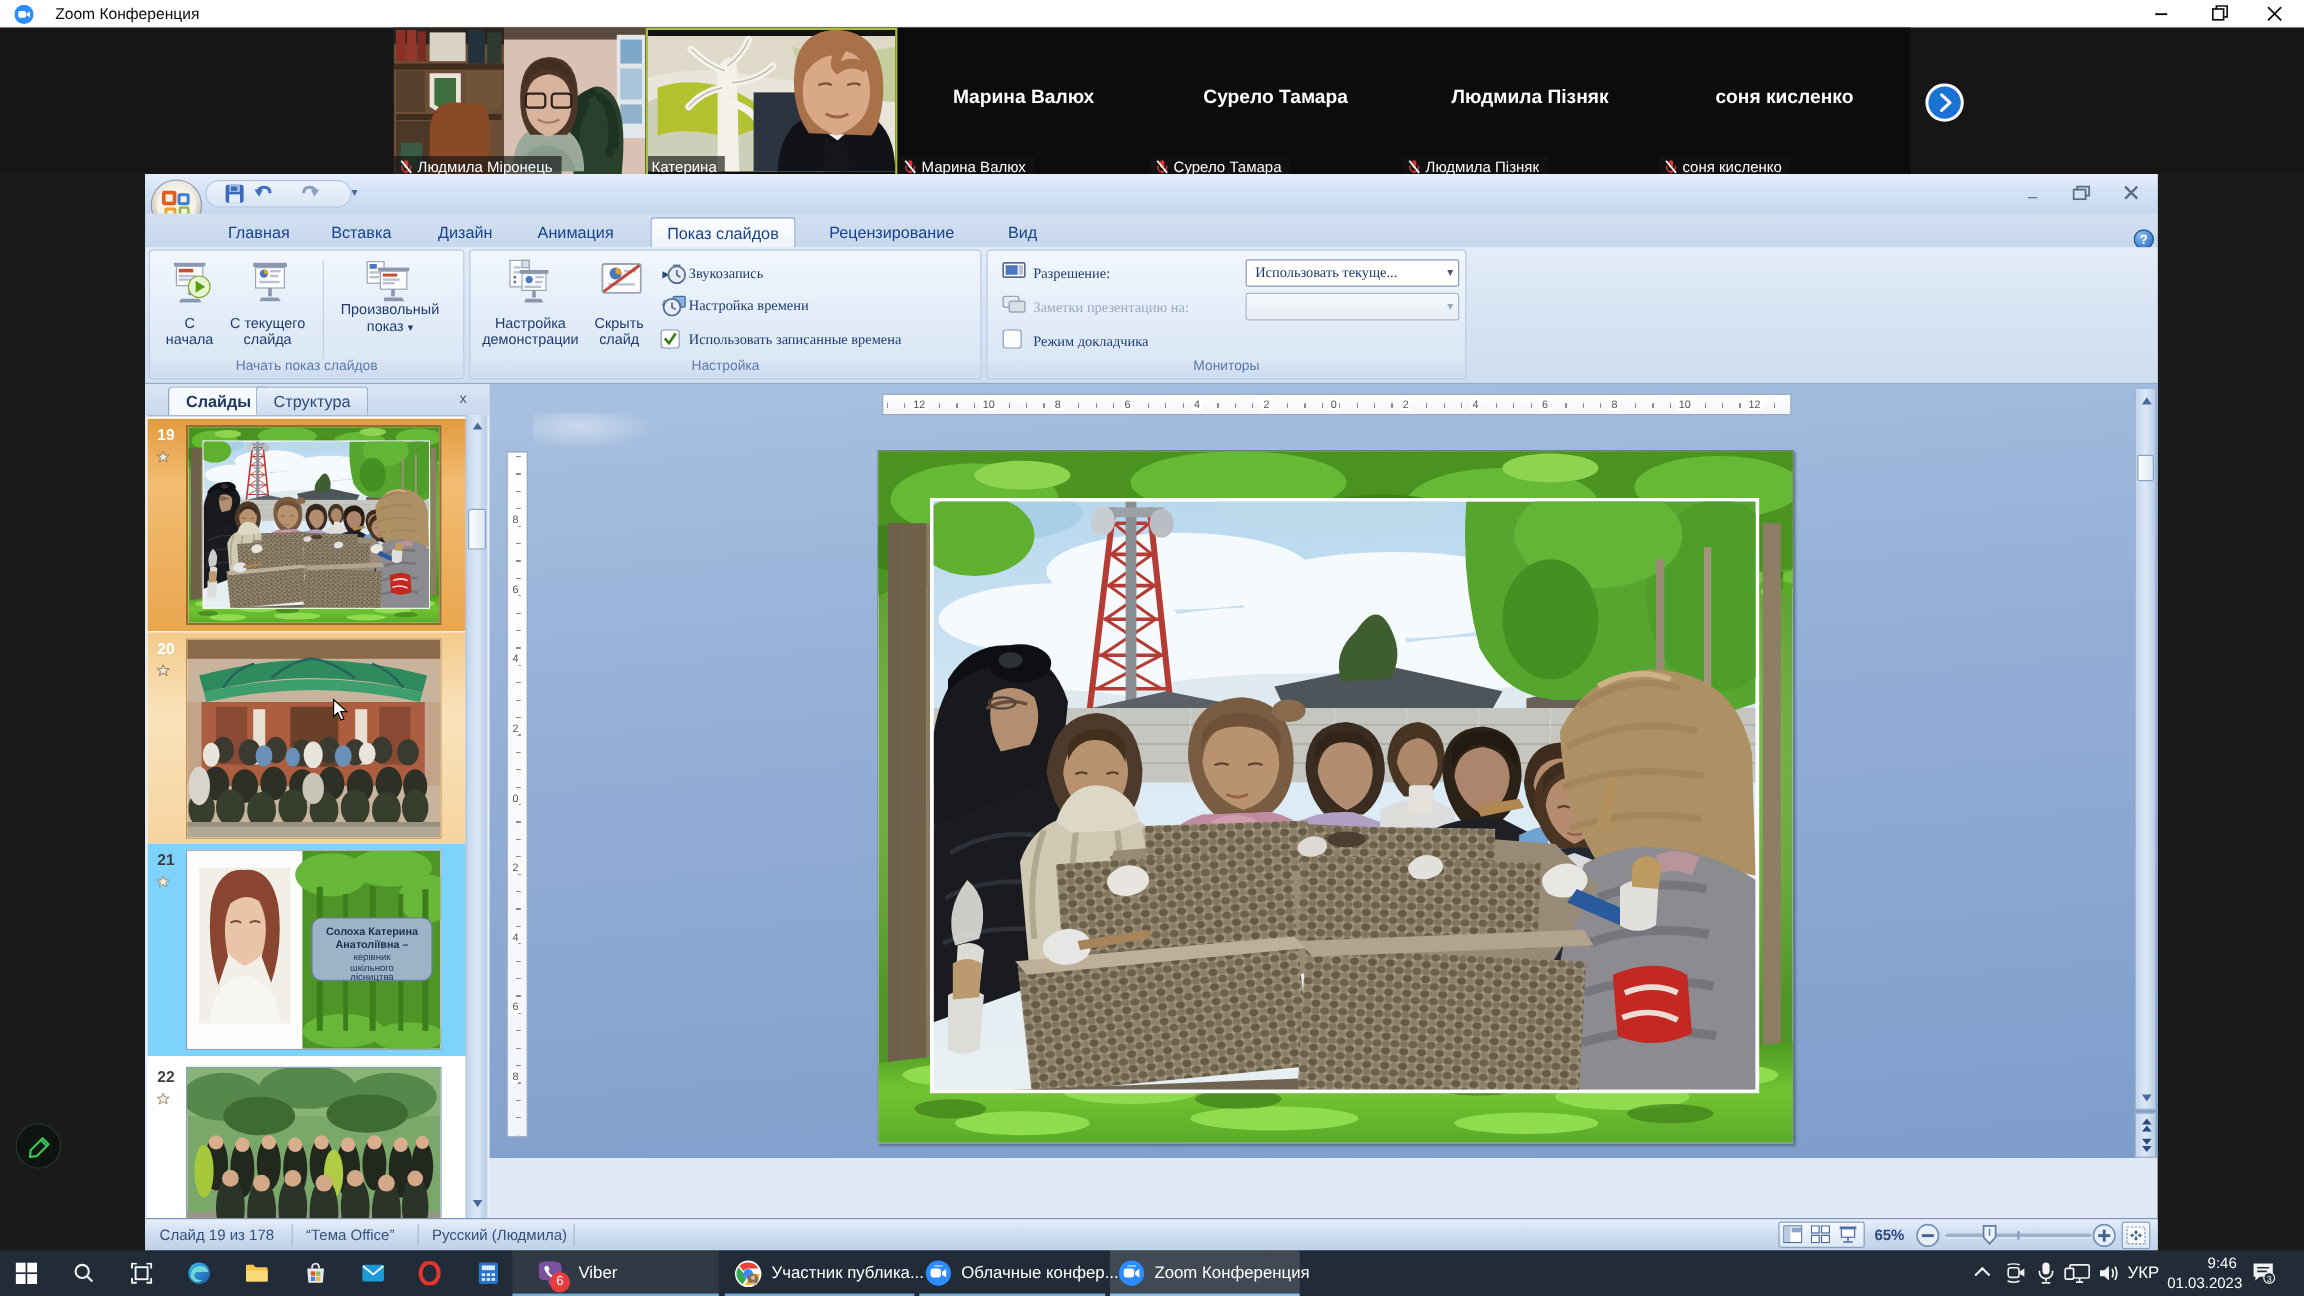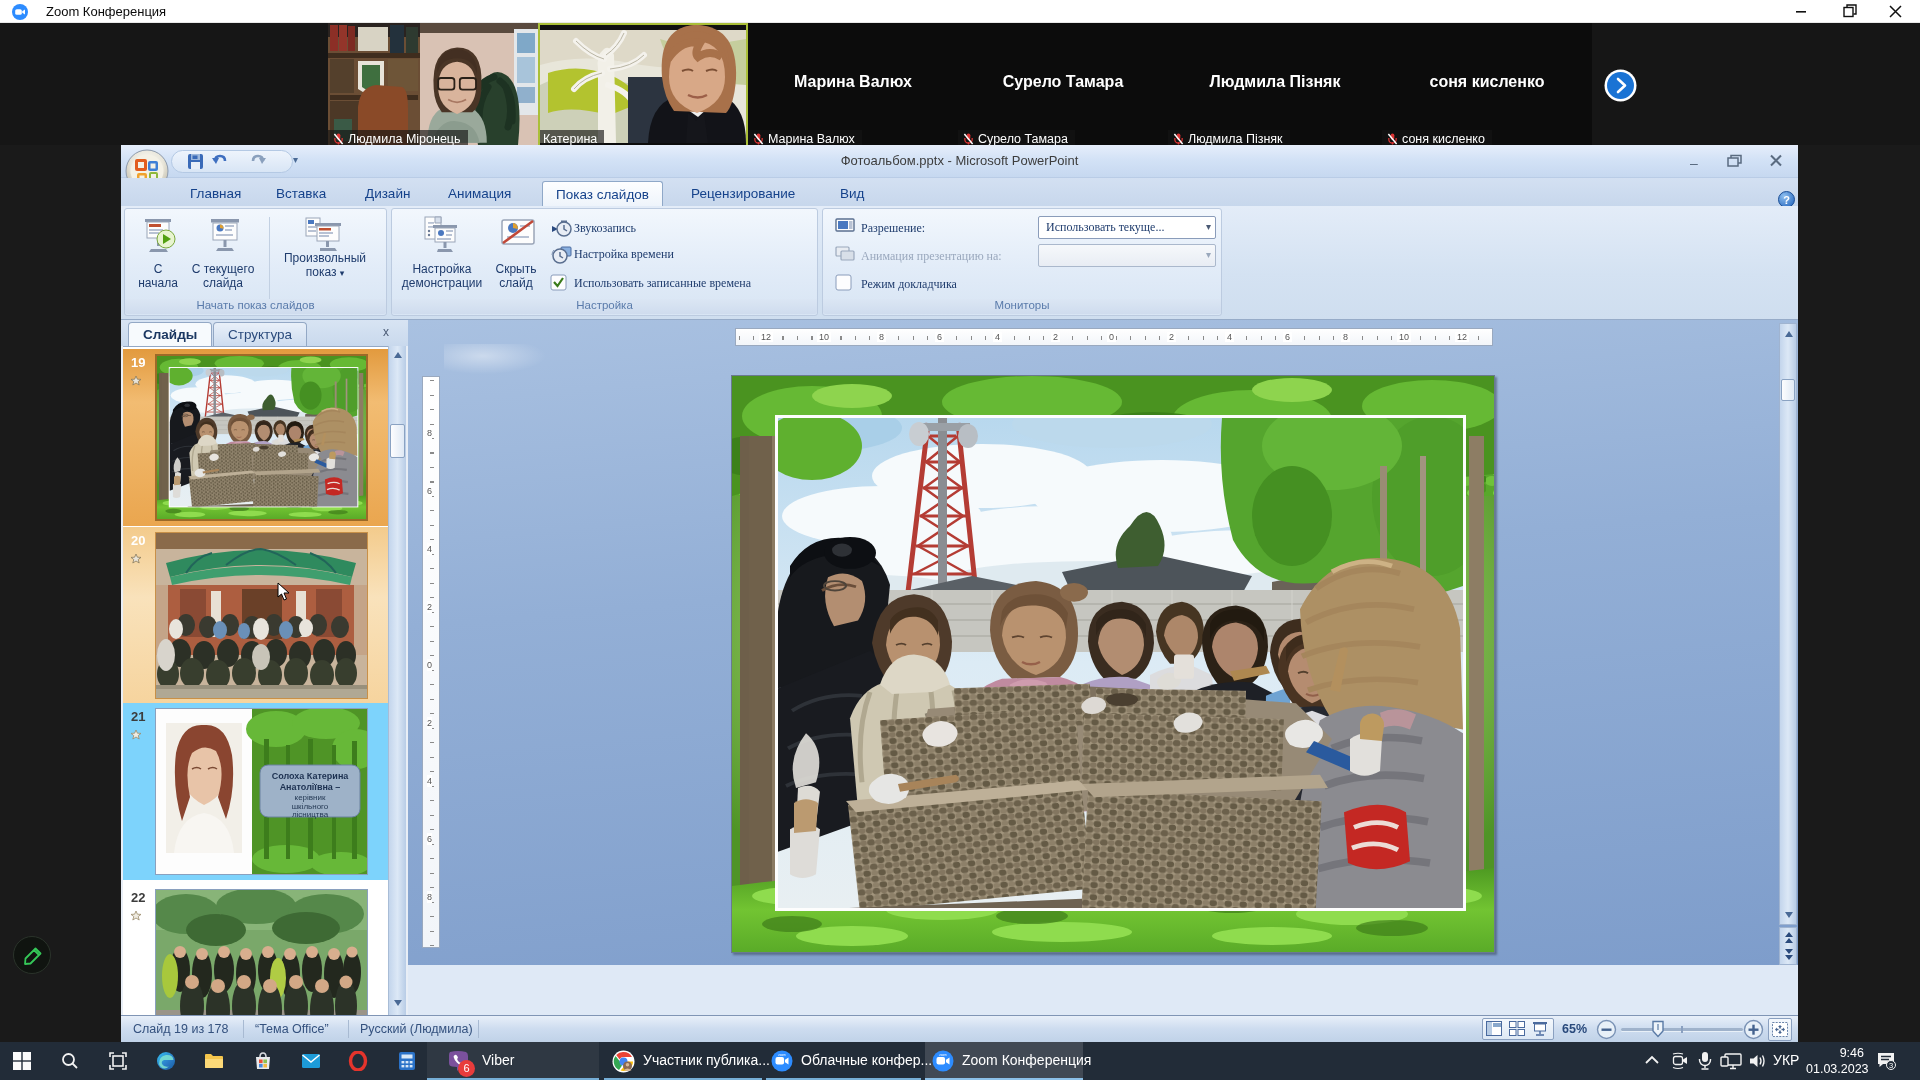--- a/index.html
+++ b/index.html
@@ -480,21 +480,20 @@
         </svg>
       <svg class="abs" style="left:90px;top:8px" width="18" height="16" viewBox="0 0 18 16">
           <path d="M4 8 Q4 3 9 3 Q14 3 14 8" fill="none" stroke="#3f6fc0" stroke-width="2.6"></path>
           <path d="M1 5 L5 11 L8 5 Z" fill="#3f6fc0"></path>
         </svg>
       <svg class="abs" style="left:128px;top:8px" width="18" height="16" viewBox="0 0 18 16">
           <path d="M14 8 Q14 3 9 3 Q4 3 4 8" fill="none" stroke="#8aa0bd" stroke-width="2.6"></path>
           <path d="M17 5 L13 11 L10 5 Z" fill="#8aa0bd"></path>
         </svg>
       <div class="abs" style="left:172px;top:9px;width:10px;height:14px;color:#4a6a96;font-size:10px;">▾</div>
-      <div class="abs" style="left:0;right:0;top:8px;text-align:center;font-size:13px;color:#3d3d3d;">Фотоальбом.pptx - Microsoft PowerPoint</div>
       <div class="abs" style="left:1560px;top:10px;width:26px;text-align:center;font-size:14px;color:#5a6b80;">–</div>
       <svg class="abs" style="left:1606px;top:9px" width="15" height="13" viewBox="0 0 15 13">
           <rect x="1" y="4" width="10" height="8" fill="none" stroke="#5a6b80" stroke-width="1.5"></rect>
           <path d="M4 4 V1.5 H14 V9 H11" fill="none" stroke="#5a6b80" stroke-width="1.5"></path>
         </svg>
       <svg class="abs" style="left:1648px;top:9px" width="14" height="13" viewBox="0 0 14 13">
           <path d="M2 1.5 L12 11.5 M12 1.5 L2 11.5" stroke="#5a6b80" stroke-width="2"></path>
         </svg>
       <svg class="abs" style="left:4px;top:4px" width="44" height="44" viewBox="0 0 44 44">
         <defs>
@@ -641,33 +640,33 @@
         </svg>
       <div class="rstxt" style="left:740px;top:15px;">Разрешение:</div>
       <div class="abs" style="left:917px;top:10px;width:178px;height:23px;background:#fff;border:1px solid #8a9cba;border-radius:2px;">
         <div class="rstxt" style="left:7px;top:3px;">Использовать текуще...</div>
         <div class="abs" style="right:4px;top:4px;color:#4a5a74;font-size:10px;">▾</div>
       </div>
       <svg class="abs" style="left:714px;top:40px" width="20" height="16" viewBox="0 0 20 16">
           <rect x="1" y="1" width="13" height="9" rx="1" fill="#e8ecf2" stroke="#9aa8bc" stroke-width="1.2"></rect>
           <rect x="6" y="5" width="13" height="9" rx="1" fill="#d8dfe8" stroke="#9aa8bc" stroke-width="1.2"></rect>
         </svg>
-      <div class="rstxt dis" style="left:740px;top:43px;">Анимация презентацию на:</div>
+      <div class="rstxt dis" style="left:740px;top:43px;">Заметки презентацию на:</div>
       <div class="abs" style="left:917px;top:38px;width:178px;height:23px;background:linear-gradient(#f6f8fb,#e8edf4);border:1px solid #aab8cc;border-radius:2px;">
         <div class="abs" style="right:4px;top:4px;color:#9aa8bc;font-size:10px;">▾</div>
       </div>
       <svg class="abs" style="left:714px;top:68px" width="17" height="17" viewBox="0 0 17 17">
           <rect x="1" y="1" width="15" height="15" rx="2" fill="#fdfdfe" stroke="#8a9cba"></rect>
         </svg>
       <div class="rstxt" style="left:740px;top:71px;">Режим докладчика</div>
     </div>
 
     <div class="abs" id="ppanel">
       <div class="abs" style="left:0;top:0;width:287px;height:26px;background:linear-gradient(#d8e4f3,#c9d9ed);"></div>
-      <div class="ptab active" style="left:7px;">Слайды</div>
+      <div class="ptab active" style="left:19px;">Слайды</div>
       <div class="ptab" style="left:92px;">Структура</div>
       <div class="abs" style="left:262px;top:5px;font-size:12px;color:#4a5a74;">x</div>
       <div class="abs" style="left:2px;top:26px;width:265px;height:669px;background:#fff;border-top:1px solid #93a8c5;"></div>
 
       <div class="thumbrow" style="top:29px;height:177px;background:linear-gradient(#e29a3e,#f2bc72 30%,#eaa64f);">
         <div class="thumbnum" style="color:#fff;">19</div>
         <svg class="abs" style="left:7px;top:26px" width="13" height="13" viewBox="0 0 13 13">
             <path d="M6 1 l1.4 3.2 3.6 .2 -2.8 2.2 1 3.4 -3.2 -2 -3.2 2 1 -3.4 L1 4.4 l3.6 -.2 z" fill="#e8e4da" stroke="#8a7a5a" stroke-width="0.8"></path>
           </svg>
         <div class="thumb" style="border:2px solid #9c6a28;"><svg width="209" height="163" viewBox="0 0 762 576" preserveAspectRatio="none">

